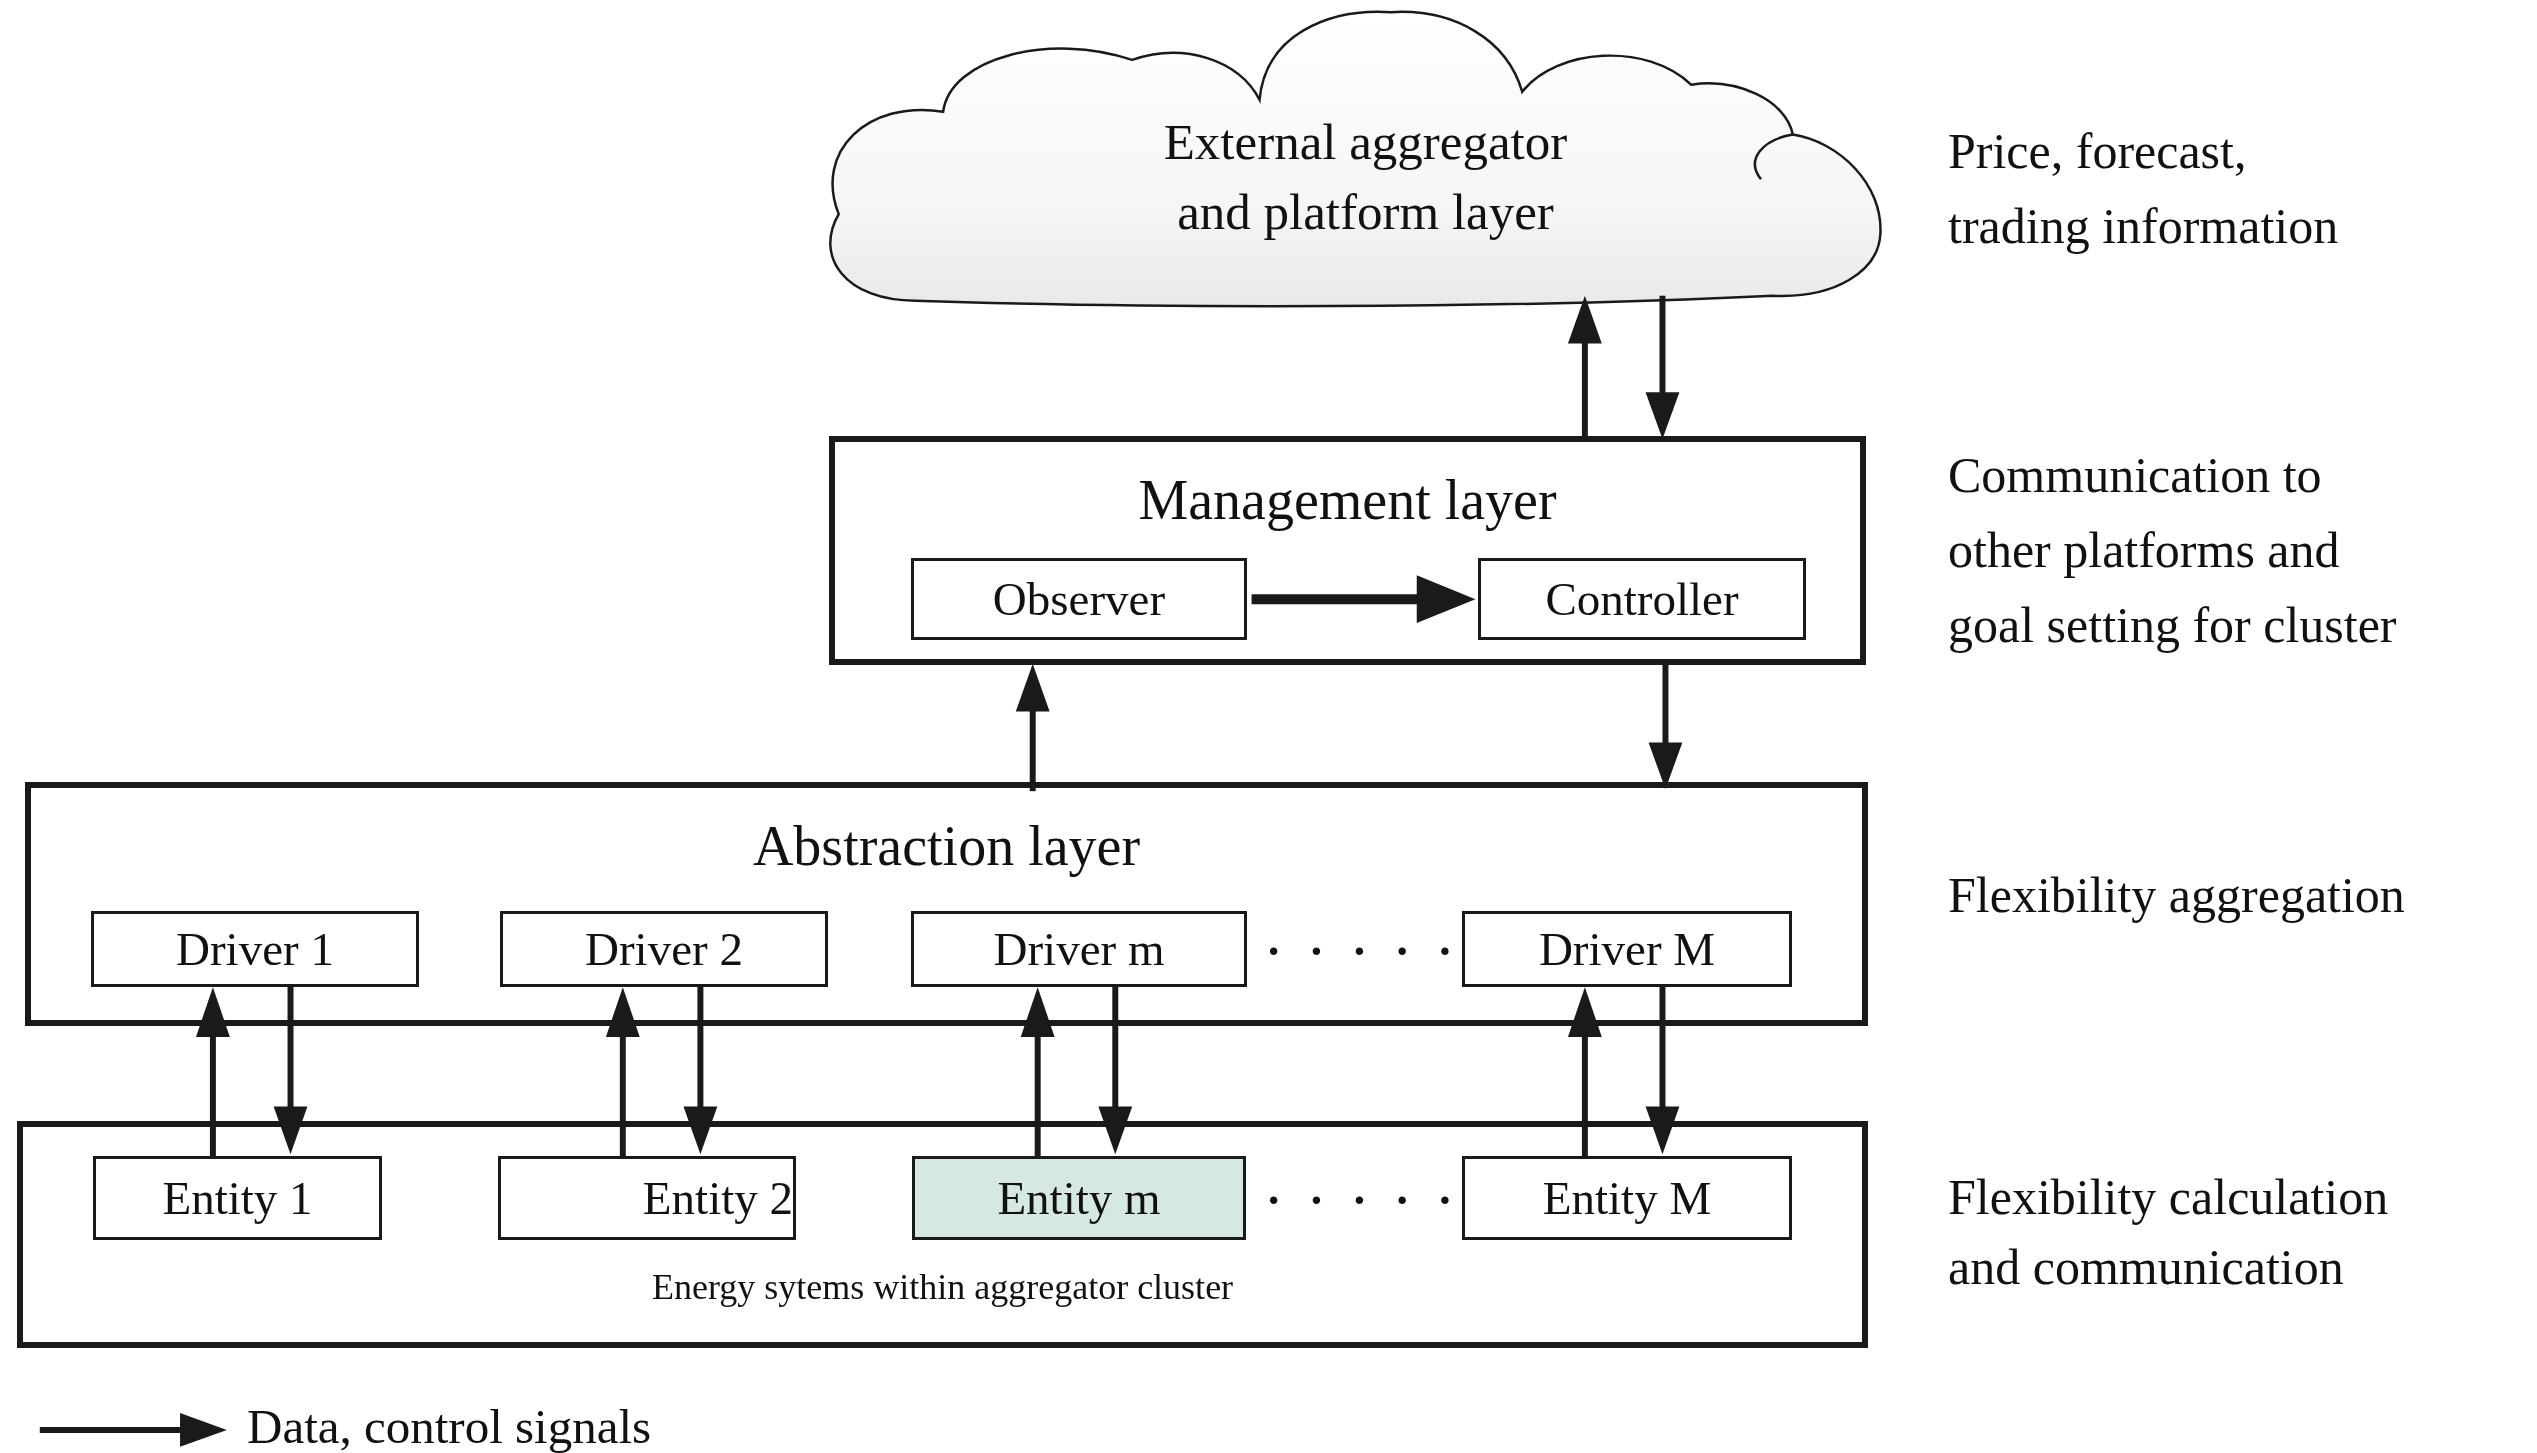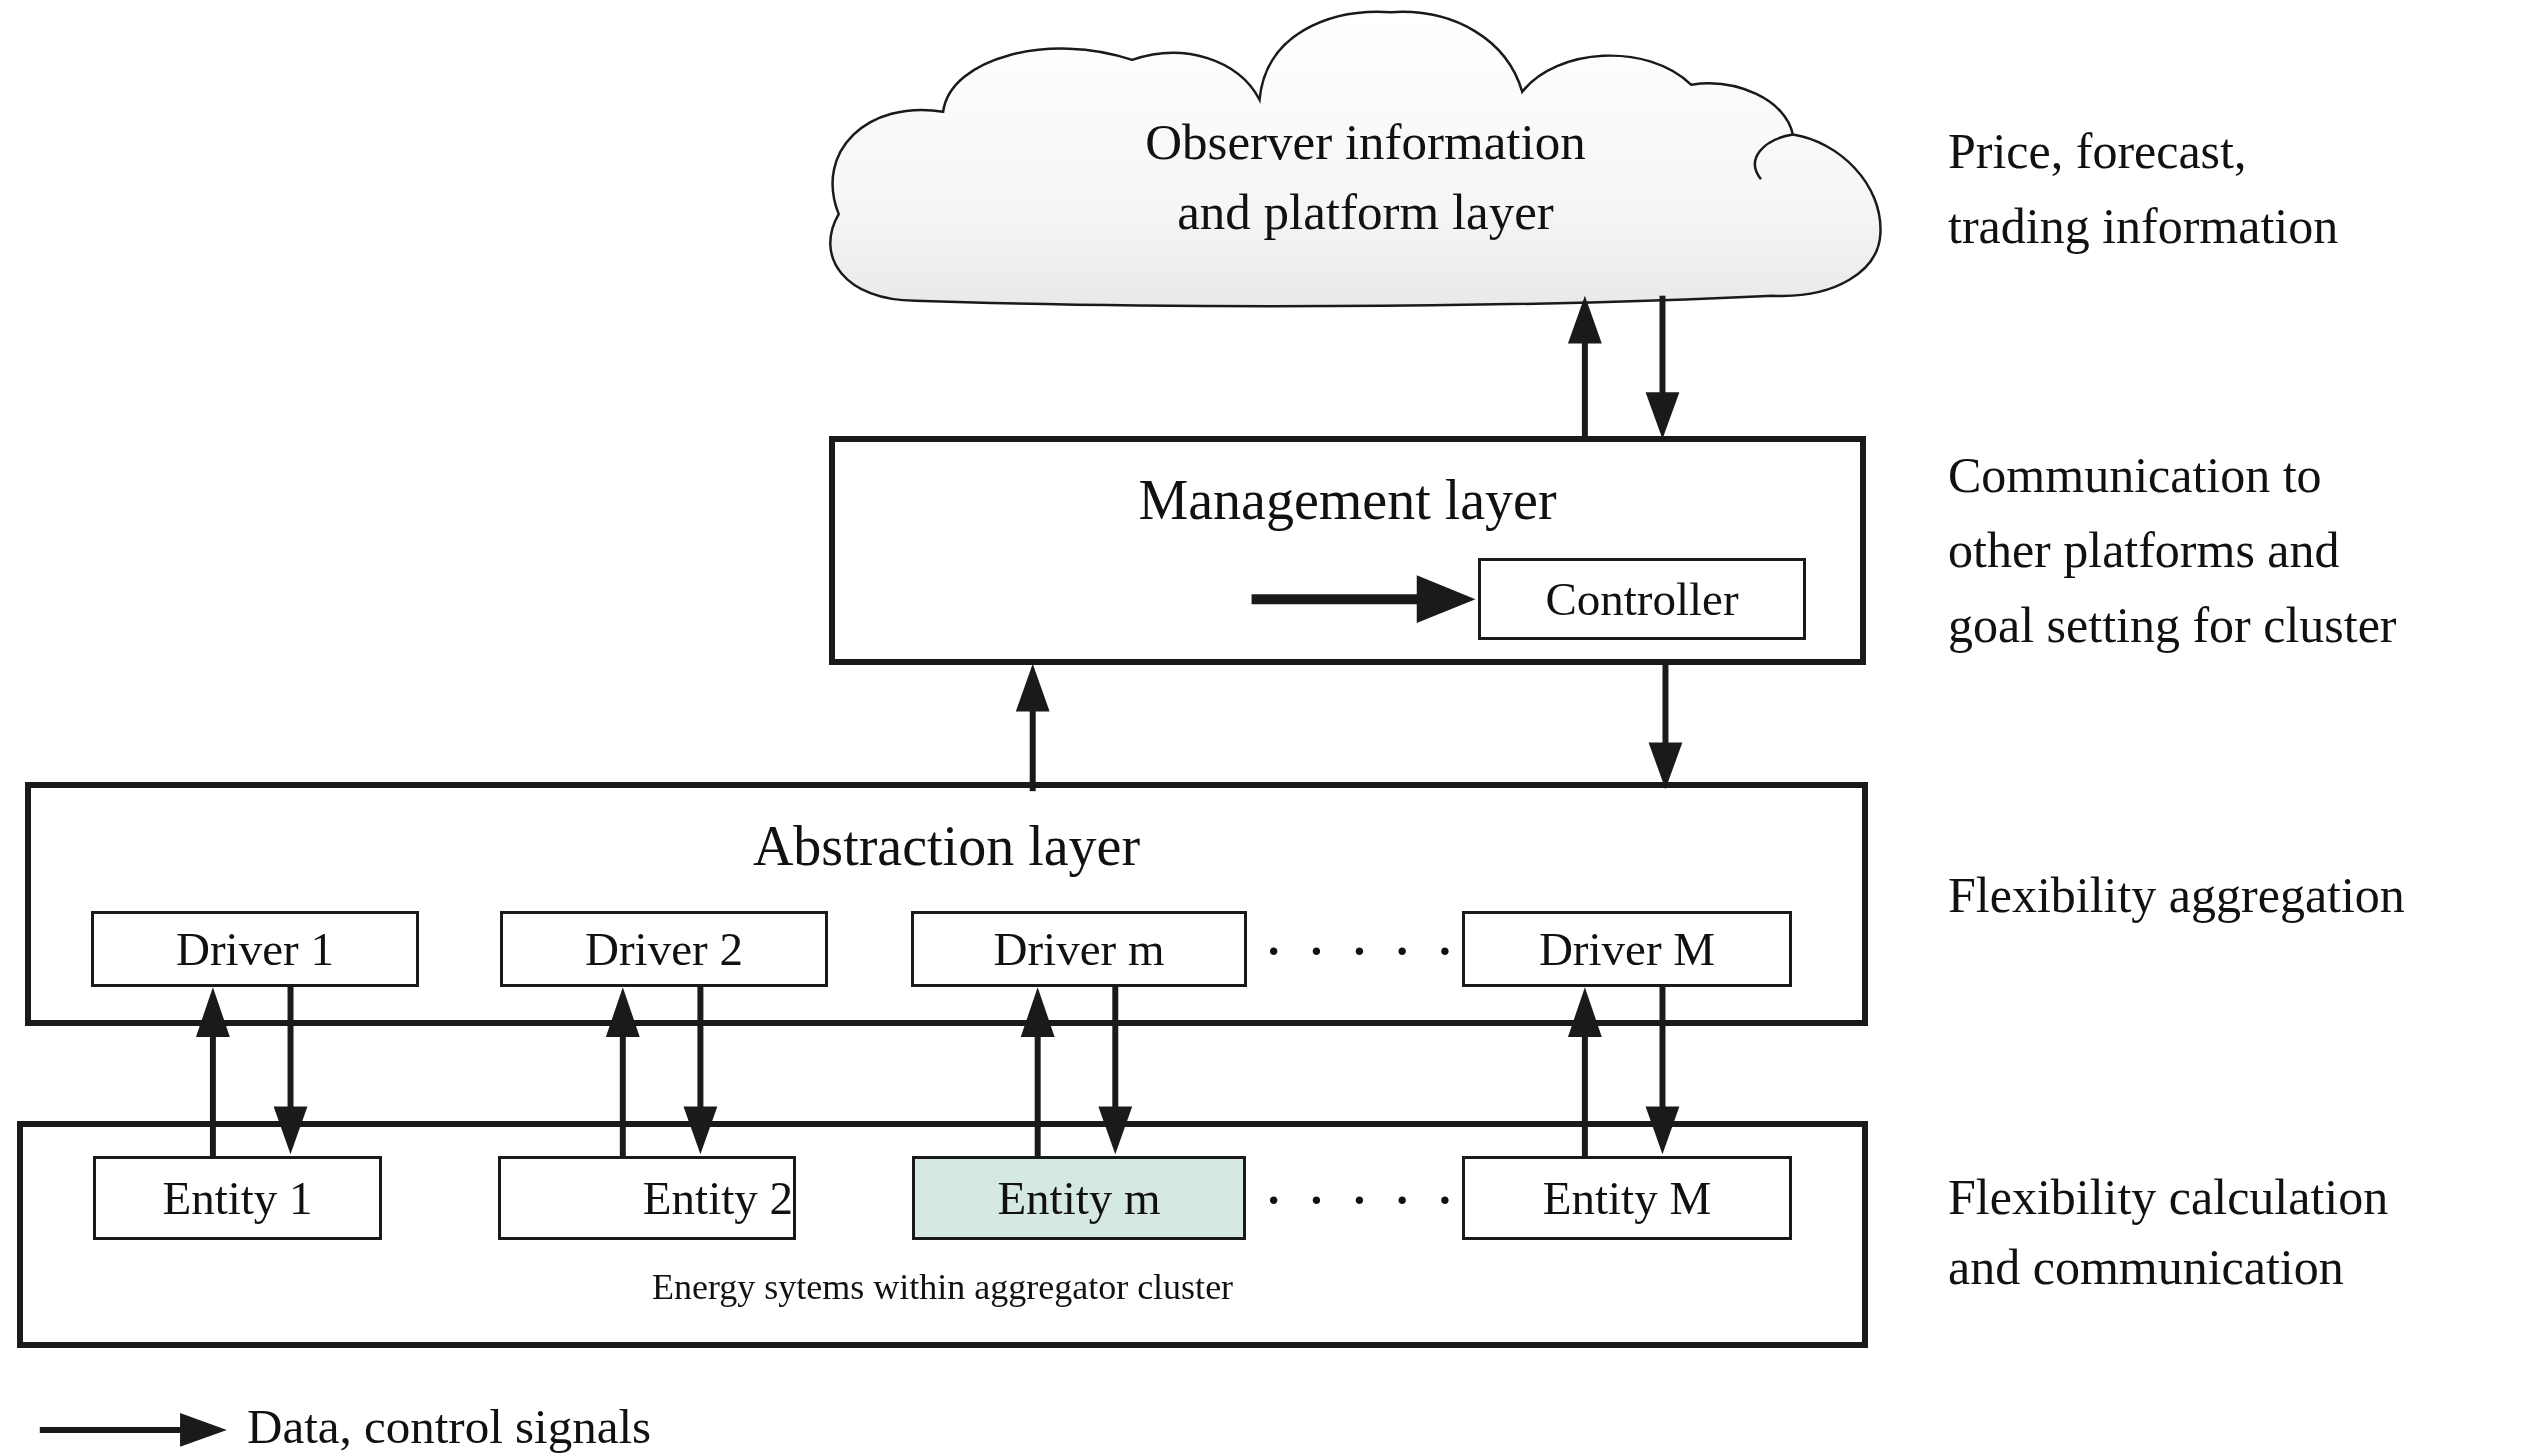--- a/index.html
+++ b/index.html
@@ -87,26 +87,29 @@
          C 1462 8, 1515 40, 1530 92
          C 1565 48, 1655 42, 1700 85
          C 1745 78, 1795 100, 1802 135
          C 1848 142, 1893 185, 1890 235
          C 1888 272, 1845 300, 1782 297
          C 1520 310, 1150 310, 920 302 Z" fill="url(#cloudGrad)" stroke="#1a1a1a" stroke-width="2.5"></path>
     <path d="M 1802 135 C 1772 140, 1754 160, 1770 180" fill="none" stroke="#1a1a1a" stroke-width="2.5"></path>
   </svg>
 
   <div class="cloudtext" style="left:1017px; top:107px; width:697px;">
-    <div>Observer information</div>
+    <div>External aggregator</div>
     <div>and platform layer</div>
   </div>
 
   <div class="layerbox" style="left:829px; top:436px; width:1037px; height:229px;"></div>
   <div class="title" style="left:829px; top:468px; width:1037px;">Management layer</div>
+  <div class="innerbox" style="left:911px; top:558px; width:336px; height:82px;">
+    <span>Observer</span>
+  </div>
   <div class="innerbox" style="left:1478px; top:558px; width:328px; height:82px;">
     <span>Controller</span>
   </div>
 
   <div class="layerbox" style="left:25px; top:782px; width:1843px; height:244px;"></div>
   <div class="title" style="left:25px; top:814px; width:1843px;">Abstraction layer</div>
   <div class="innerbox" style="left:91px; top:911px; width:328px; height:76px;">
     <span>Driver 1</span>
   </div>
   <div class="innerbox" style="left:500px; top:911px; width:328px; height:76px;">

